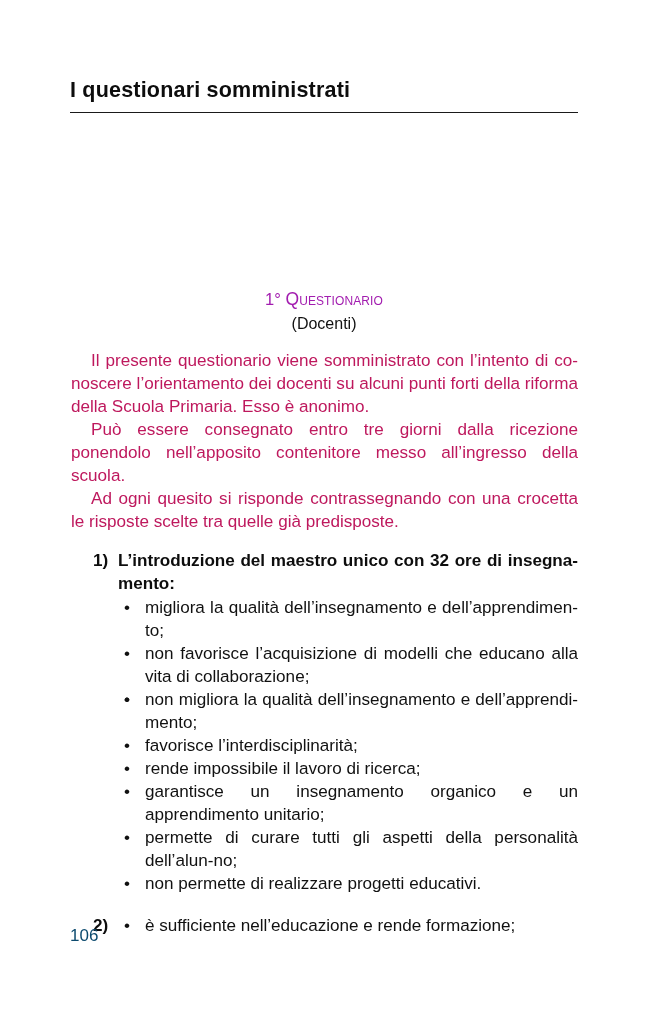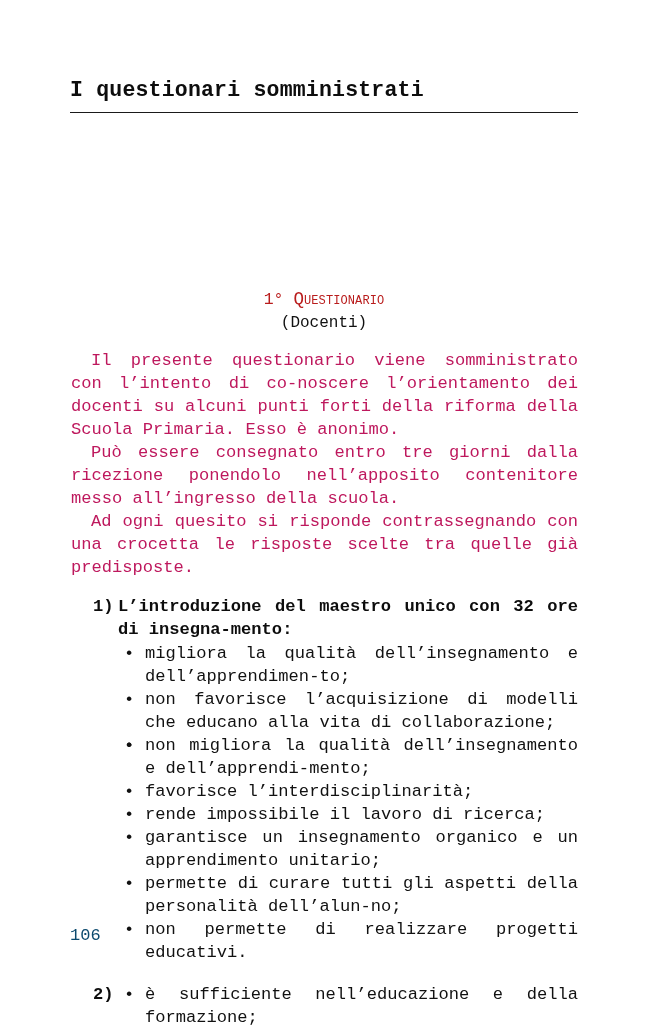--- a/index.html
+++ b/index.html
@@ -9,21 +9,21 @@
     background: #ffffff;
   }
 
   .page {
     position: relative;
     width: 650px;
     height: 1034px;
     margin: 0 auto;
     background: #ffffff;
     color: #111111;
-    font-family: Liberation Mono, monospace;
+    font-family: Liberation Sans, sans-serif;
     overflow: hidden;
     border-radius: 23px;
   }
 
   
   .chapter-title-block {
     position: absolute;
     left: 70px;
     top: 78px;
     width: 508px;
@@ -51,21 +51,21 @@
     position: absolute;
     left: 70px;
     top: 288px;
     width: 508px;
     text-align: center;
     line-height: 1.36;
   }
 
   .q-line-1 {
     font-size: 16.5px;
-    color: #b91c1c;
+    color: #a21caf;
     white-space: nowrap;
   }
 
   .q-smallcaps {
     font-variant: small-caps;
     font-size: 17.5px;
     letter-spacing: 0.1px;
   }
 
   .q-line-2 {
@@ -196,21 +196,21 @@
         <li><span class="bullet-dot">•</span><span class="txt">permette di curare tutti gli aspetti della personalità dell’alun-​no;</span></li>
         <li><span class="bullet-dot">•</span><span class="txt">non permette di realizzare progetti educativi.</span></li>
       </ul>
     </div>
 
     <div class="question-block second">
       <p class="question-head">
         <span class="question-num">2)</span>
       </p>
       <ul class="answers">
-        <li><span class="bullet-dot">•</span><span class="txt">è sufficiente nell’educazione e della formazione;</span></li>
+        <li><span class="bullet-dot">•</span><span class="txt">è sufficiente nell’educazione e rende formazione;</span></li>
       </ul>
     </div>
 
   </div>
 
   <div class="page-number">106</div>
 
 </div>
 
 </body></html>

